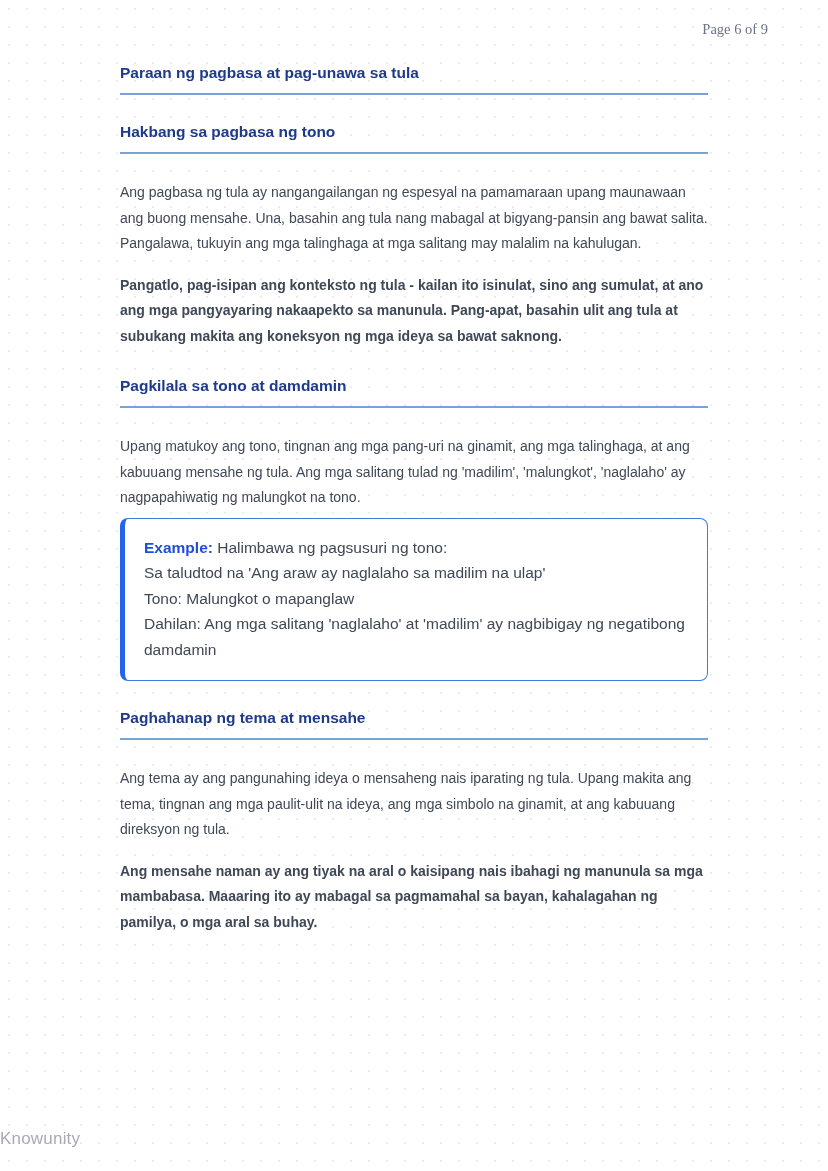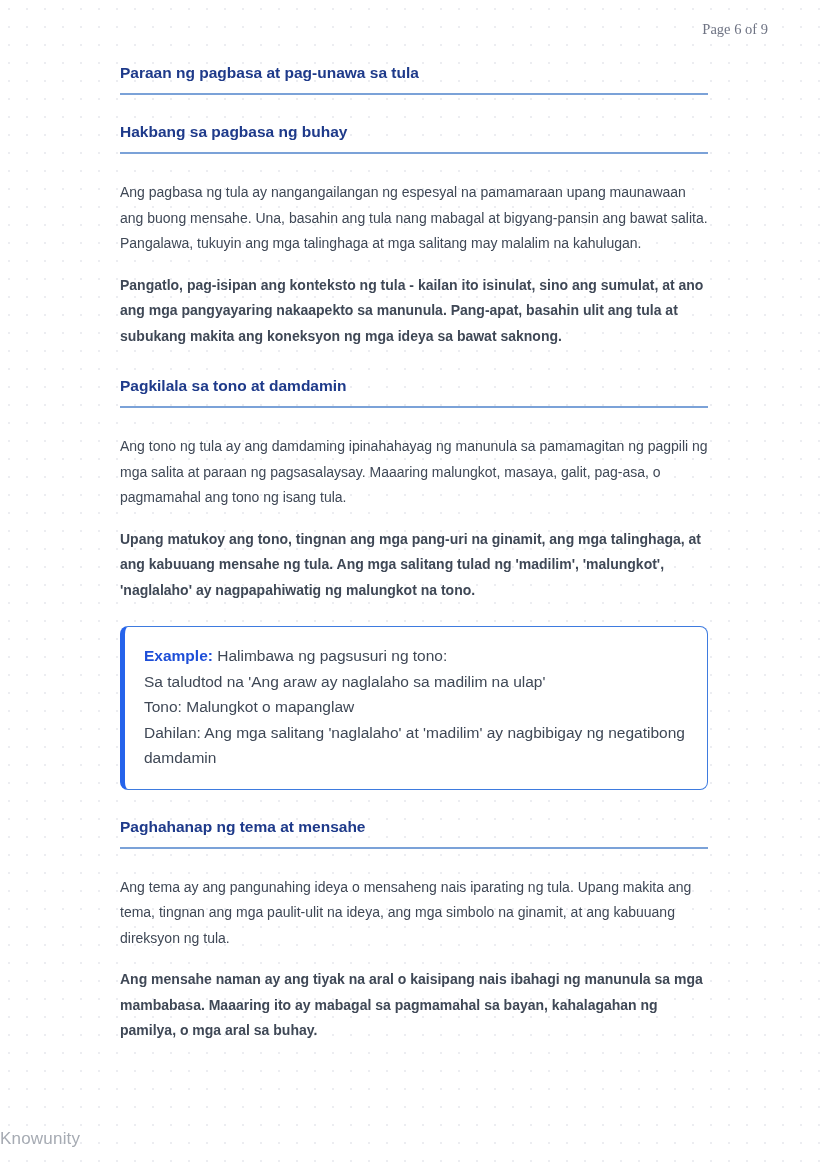--- a/index.html
+++ b/index.html
@@ -43,21 +43,21 @@
     margin-top: 26px;
     font-size: 14px;
     line-height: 25.5px;
     color: #3f4856;
   }
   .paragraph + .paragraph {
     margin-top: 16px;
     font-weight: bold;
   }
   .example-box {
-    margin-top: 23px;
+    margin-top: 7px;
     border: 1.5px solid #3e7bdf;
     border-left: 5px solid #2563eb;
     border-radius: 8px;
     padding: 16px 22px 18px 19px;
     font-size: 15.5px;
     line-height: 25.5px;
     color: #3f4856;
     background: #ffffff;
   }
   .example-label {
@@ -81,25 +81,24 @@
 <body>
 
 <div class="page">
   <div class="header">
     <span class="page-indicator">Page 6 of 9</span>
   </div>
 
   <div class="content">
 
   <div class="section-heading">Paraan ng pagbasa at pag-unawa sa tula</div>
-      <div class="section-heading">Hakbang sa pagbasa ng buhay</div>
+      <div class="section-heading">Hakbang sa pagbasa ng tono</div>
       <div class="paragraph">Ang pagbasa ng tula ay nangangailangan ng espesyal na pamamaraan upang maunawaan ang buong mensahe. Una, basahin ang tula nang mabagal at bigyang-pansin ang bawat salita. Pangalawa, tukuyin ang mga talinghaga at mga salitang may malalim na kahulugan.</div>
       <div class="paragraph">Pangatlo, pag-isipan ang konteksto ng tula - kailan ito isinulat, sino ang sumulat, at ano ang mga pangyayaring nakaapekto sa manunula. Pang-apat, basahin ulit ang tula at subukang makita ang koneksyon ng mga ideya sa bawat saknong.</div>
       <div class="section-heading">Pagkilala sa tono at damdamin</div>
-      <div class="paragraph">Ang tono ng tula ay ang damdaming ipinahahayag ng manunula sa pamamagitan ng pagpili ng mga salita at paraan ng pagsasalaysay. Maaaring malungkot, masaya, galit, pag-asa, o pagmamahal ang tono ng isang tula.</div>
       <div class="paragraph">Upang matukoy ang tono, tingnan ang mga pang-uri na ginamit, ang mga talinghaga, at ang kabuuang mensahe ng tula. Ang mga salitang tulad ng 'madilim', 'malungkot', 'naglalaho' ay nagpapahiwatig ng malungkot na tono.</div>
       <div class="example-box">
         <div class="example-line"><span class="example-label">Example:</span> Halimbawa ng pagsusuri ng tono:</div>
         <div class="example-line">Sa taludtod na 'Ang araw ay naglalaho sa madilim na ulap'</div>
         <div class="example-line">Tono: Malungkot o mapanglaw</div>
         <div class="example-line">Dahilan: Ang mga salitang 'naglalaho' at 'madilim' ay nagbibigay ng negatibong damdamin</div>
       </div>
       <div class="section-heading">Paghahanap ng tema at mensahe</div>
       <div class="paragraph">Ang tema ay ang pangunahing ideya o mensaheng nais iparating ng tula. Upang makita ang tema, tingnan ang mga paulit-ulit na ideya, ang mga simbolo na ginamit, at ang kabuuang direksyon ng tula.</div>
       <div class="paragraph">Ang mensahe naman ay ang tiyak na aral o kaisipang nais ibahagi ng manunula sa mga mambabasa. Maaaring ito ay mabagal sa pagmamahal sa bayan, kahalagahan ng pamilya, o mga aral sa buhay.</div>

